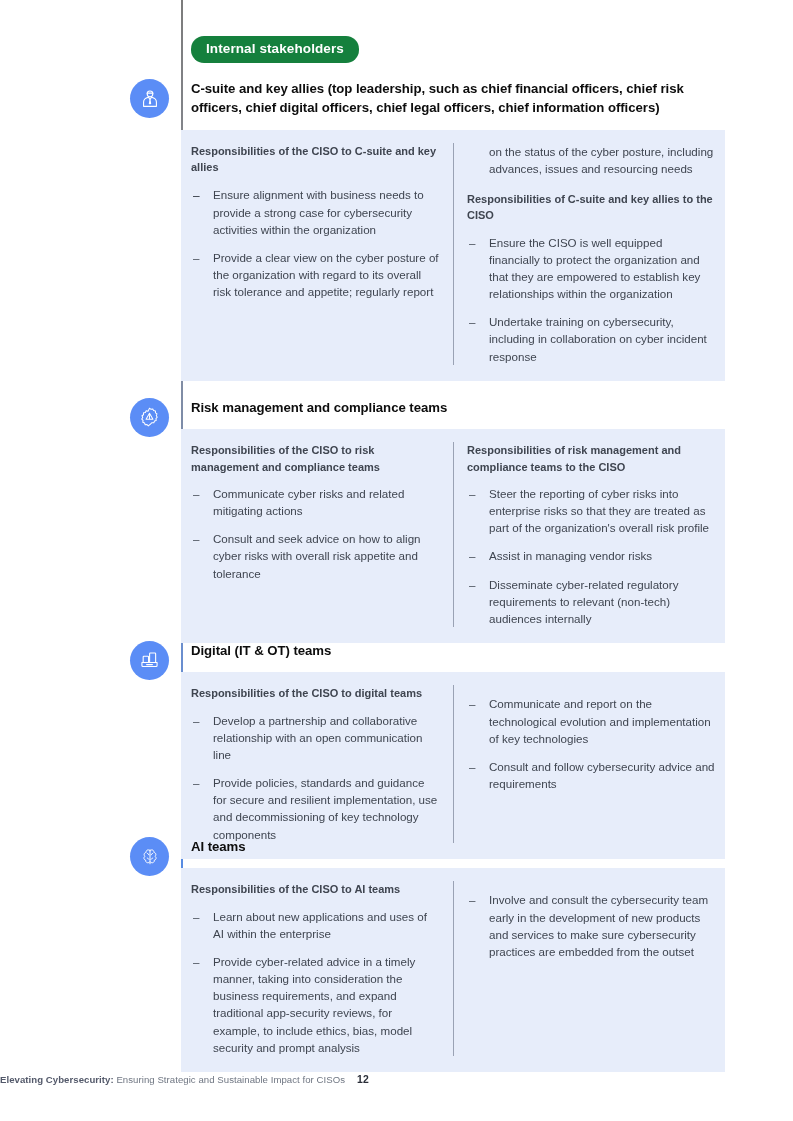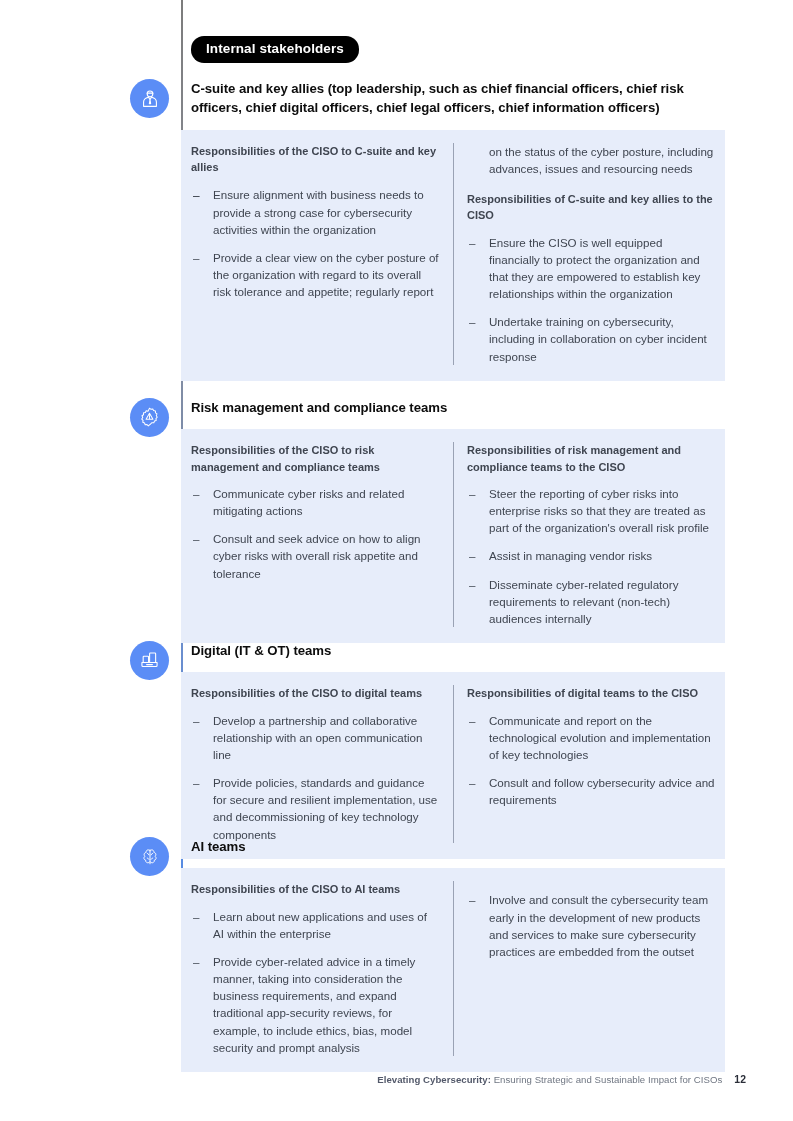--- a/index.html
+++ b/index.html
@@ -31,21 +31,21 @@
   }
 
   
   .badge-row {
     position: absolute;
     left: 191px;
     top: 36px;
   }
   .badge {
     display: inline-block;
-    background: #000000;
+    background: #15803d;
     color: #ffffff;
     font-size: 13.5px;
     font-weight: bold;
     letter-spacing: 0.1px;
     padding: 6px 15px 7px 15px;
     border-radius: 13px;
     line-height: 1;
     white-space: nowrap;
   }
 
@@ -132,21 +132,20 @@
     justify-content: center;
   }
   .icon-bubble svg { display: block; }
 
   
   .footer {
     position: absolute;
     left: 0;
     top: 1074px;
     width: 746px;
-    text-align: right;
     font-size: 9.6px;
     color: #6f7682;
     letter-spacing: 0.05px;
   }
   .footer .f-strong {
     font-weight: bold;
     color: #53596a;
   }
   .footer .f-page {
     font-weight: bold;
@@ -247,21 +246,20 @@
     <div class="block-heading">Digital (IT &amp; OT) teams</div>
     <div class="panel" style="margin-top:12px; min-height:120px;">
       <div class="col">
         <p class="col-title">Responsibilities of the CISO to digital teams</p>
         <ul class="bullets">
           <li><span class="dash">–</span><span>Develop a partnership and collaborative relationship with an open communication line</span></li>
           <li><span class="dash">–</span><span>Provide policies, standards and guidance for secure and resilient implementation, use and decommissioning of key technology components</span></li>
         </ul>
       </div>
       <div class="col right">
-        <p class="col-title">Responsibilities of digital teams to the CISO</p>
         <ul class="bullets">
           <li><span class="dash">–</span><span>Communicate and report on the technological evolution and implementation of key technologies</span></li>
           <li><span class="dash">–</span><span>Consult and follow cybersecurity advice and requirements</span></li>
         </ul>
       </div>
     </div>
   </div>
 
   <div class="icon-bubble" style="top:837px;">
     <span>

